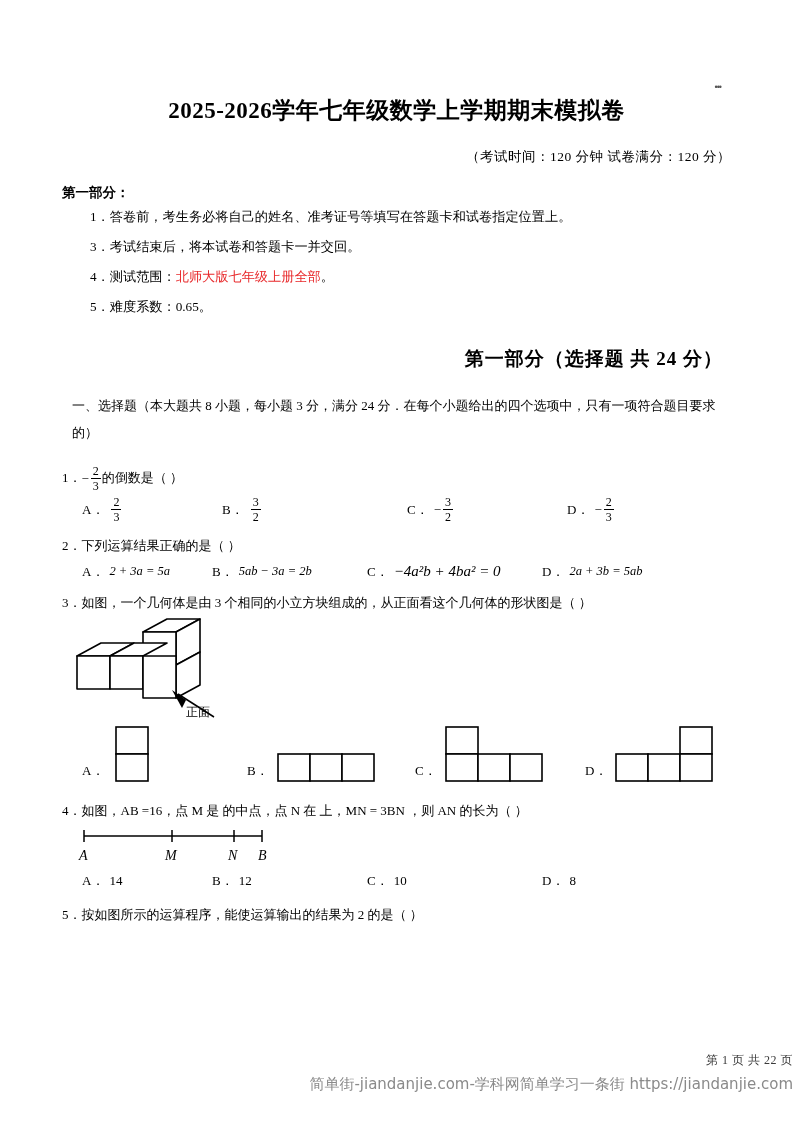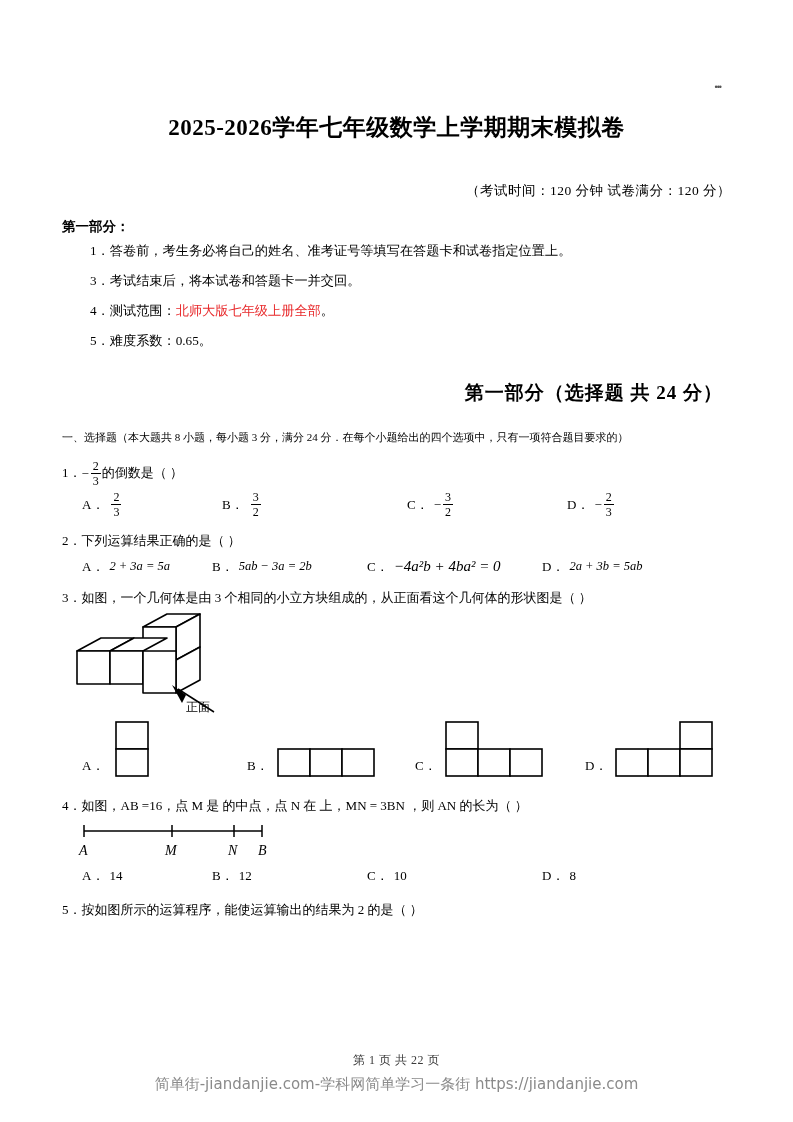--- a/index.html
+++ b/index.html
@@ -28,21 +28,21 @@
   .corner-mark {
     position: absolute;
     top: 82px;
     right: 72px;
     font-size: 9px;
     color: #555;
     letter-spacing: -1px;
     font-family: "Liberation Sans", sans-serif;
   }
   .doc-title {
-    margin: 17px;
+    margin: 0;
     padding-top: 95px;
     text-align: center;
     font-size: 23px;
     font-weight: bold;
     letter-spacing: 0.5px;
     font-family: "Liberation Serif", "DejaVu Serif", serif;
   }
   .doc-subtitle {
     margin: 0;
     padding-top: 22px;
@@ -75,23 +75,23 @@
   .part-heading {
     margin: 8px;
     padding-top: 16px;
     padding-bottom: 4px;
     text-align: right;
     font-size: 19px;
     font-weight: bold;
     letter-spacing: 1px;
   }
   .section-intro {
-    font-size: 11px;
+    font-size: 13px;
     line-height: 27px;
-    margin: 0;
+    margin: 10px;
     padding-top: 6px;
   }
   
   .q {
     font-size: 13px;
     line-height: 26px;
     padding-top: 9px;
   }
   .q-stem {
     display: block;
@@ -171,21 +171,21 @@
   .fig-seg {
     padding-left: 12px;
     padding-top: 2px;
   }
   
   .footer {
     position: absolute;
     left: 0;
     right: 0;
     bottom: 28px;
-    text-align: center;
+    text-align: right;
   }
   .page-num {
     font-size: 12px;
     color: #3a3a3a;
     letter-spacing: 0.5px;
   }
   .watermark {
     font-size: 15px;
     color: #8a8a8a;
     letter-spacing: 0px;

